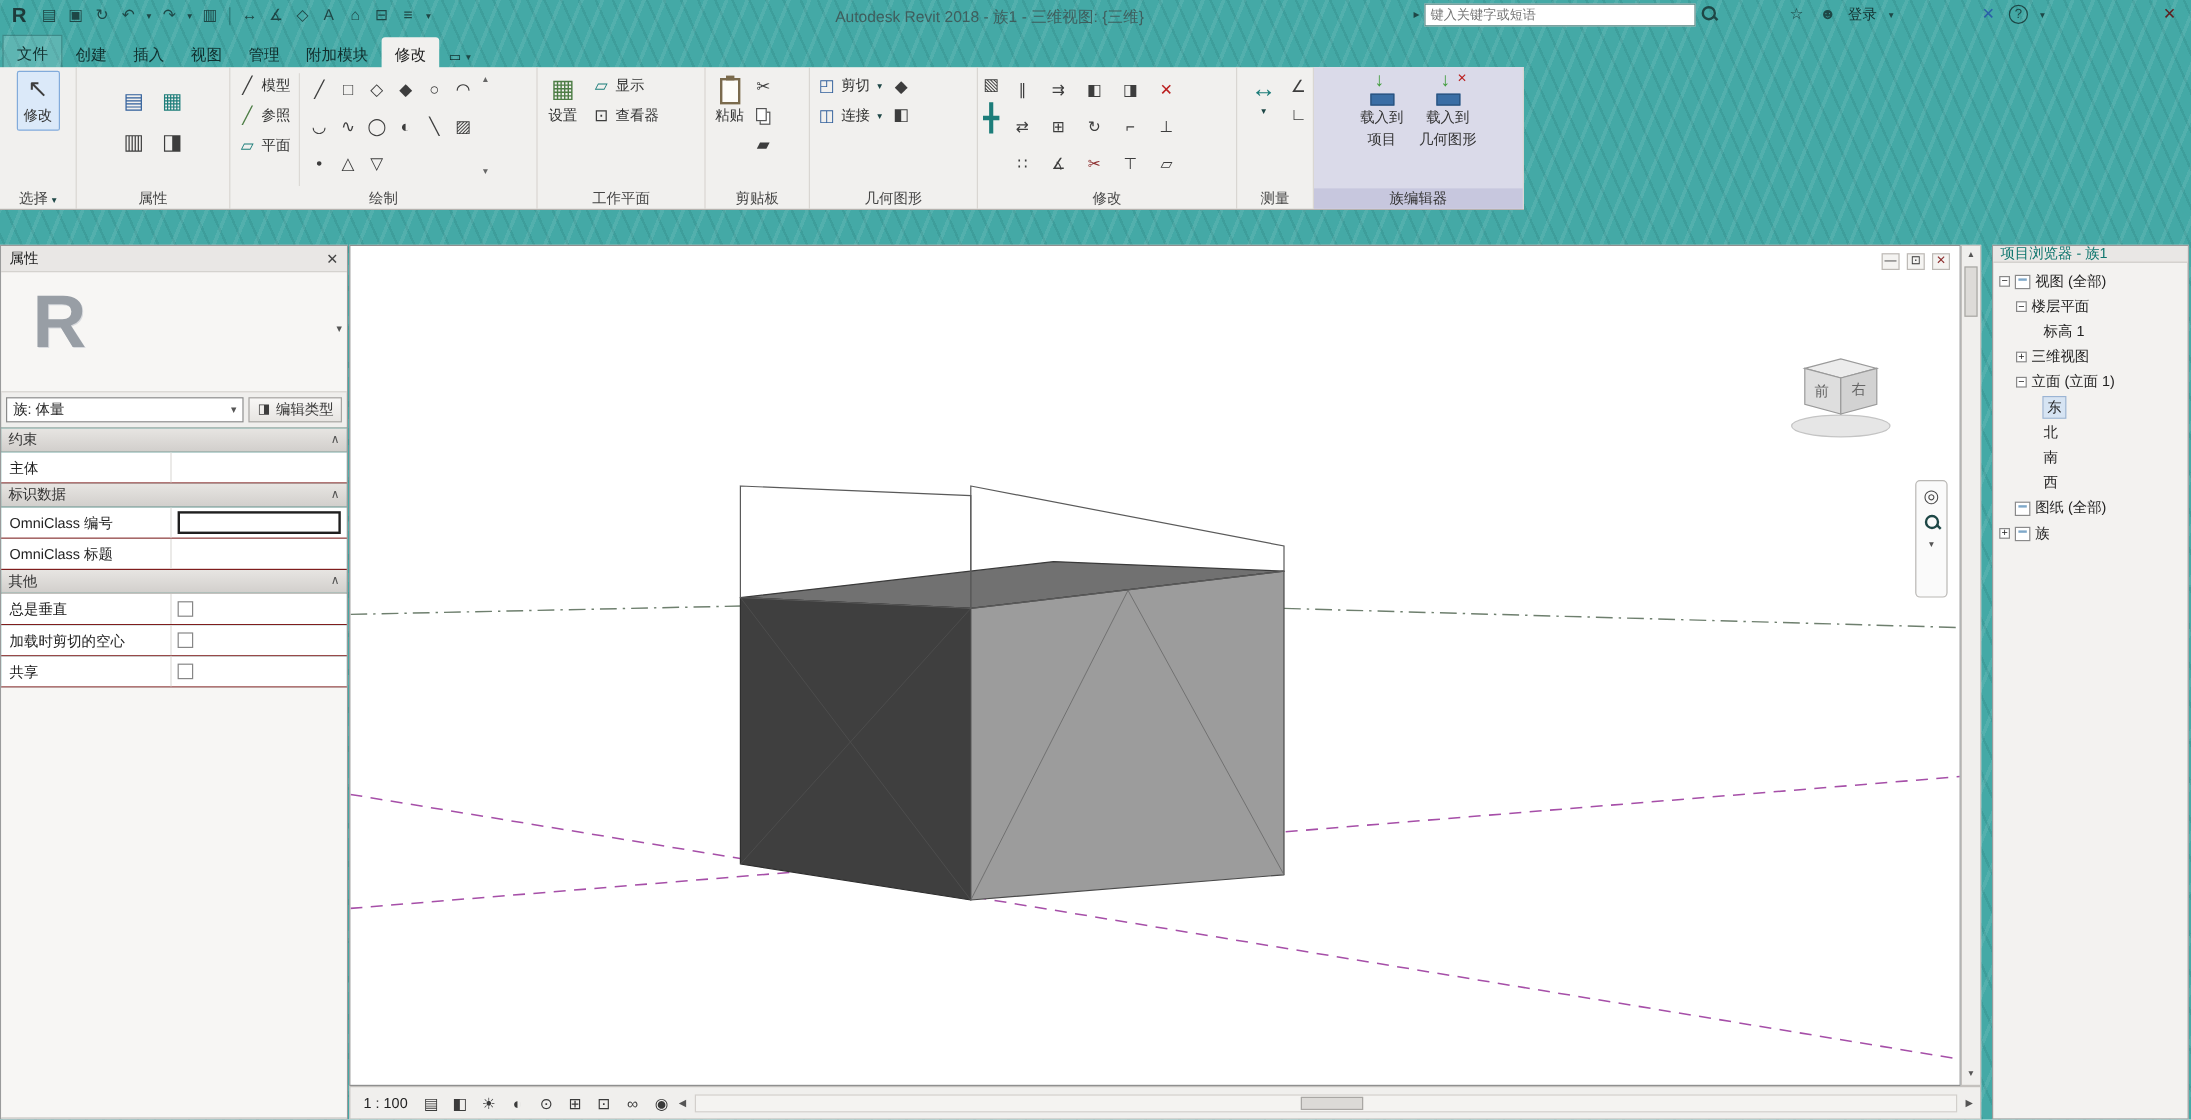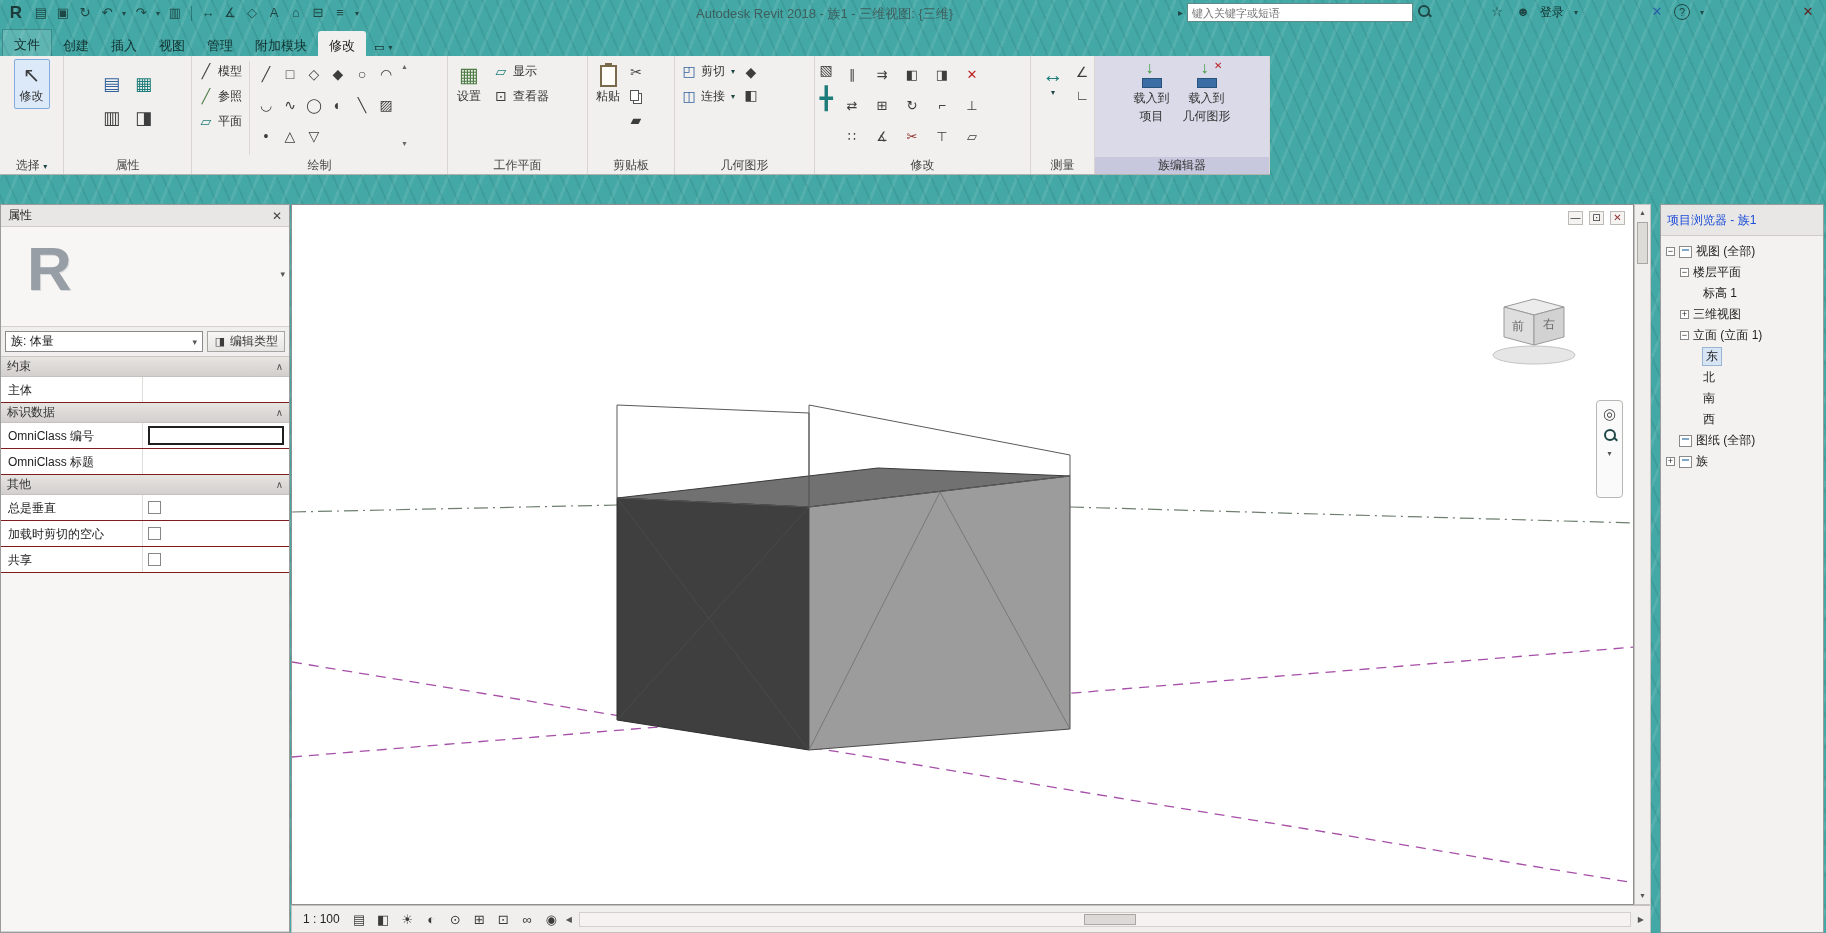--- a/index.html
+++ b/index.html
@@ -111,21 +111,21 @@
 .vthumb{position:absolute;top:17px;height:42px;left:2px;width:11px;background:#dddbd8;border:1px solid #a9a7a4}
 .sarrow{font-size:7px;color:#555;line-height:14px}
 .bottombar{position:absolute;left:0;top:701px;width:1360px;height:28px;background:#f0efed;border:1px solid #c4c1be;display:flex;align-items:center;padding:0 6px;gap:5px}
 .scalebtn{padding:0 5px;color:#222;white-space:nowrap}
 .vicon{width:19px;height:19px;text-align:center;line-height:19px;font-size:13px;color:#3b3b3b}
 .hscroll{flex:1;height:15px;position:relative;background:#f4f3f1;border:1px solid #d2cfcc;margin:0 2px}
 .hthumb{position:absolute;left:48%;width:5%;top:1px;bottom:1px;background:#dcdad7;border:1px solid #a9a7a4}
 .harrow{font-size:8px;color:#555}
 
 .browser{position:absolute;top:204px;left:1660px;width:164px;height:729px;background:#f3f2f0;border:1px solid #9a9b9b;display:flex;flex-direction:column}
-.browser-header{height:31px;display:flex;align-items:center;padding:0 6px;background:#e9e7e5;border-bottom:1px solid #cfccc9;color:#1d4ed8;white-space:nowrap;overflow:hidden}
+.browser-header{height:14px;display:flex;align-items:center;padding:0 6px;background:#e9e7e5;border-bottom:1px solid #cfccc9;color:#0f766e;white-space:nowrap;overflow:hidden}
 .tree{padding:5px 2px;font-size:12px;color:#1f1f1f}
 .trow{height:21px;display:flex;align-items:center;gap:4px;white-space:nowrap}
 .lvl0{padding-left:3px}.lvl1{padding-left:17px}.lvl2{padding-left:40px}
 .exp{width:9px;height:9px;border:1px solid #888;background:#fff;font-size:9px;line-height:7px;text-align:center;color:#222;flex:none}
 .exp.blank{visibility:hidden}
 .tico{width:13px;height:12px;border:1px solid #8a8a8a;background:#fff;flex:none;position:relative}
 .tico::after{content:"";position:absolute;left:2px;top:2px;right:2px;height:2px;background:#7fa8c9}
 .tlabel.sel{background:#d6e4f3;outline:1px solid #9ab4d4;padding:0 3px}
 </style>
 </head>

